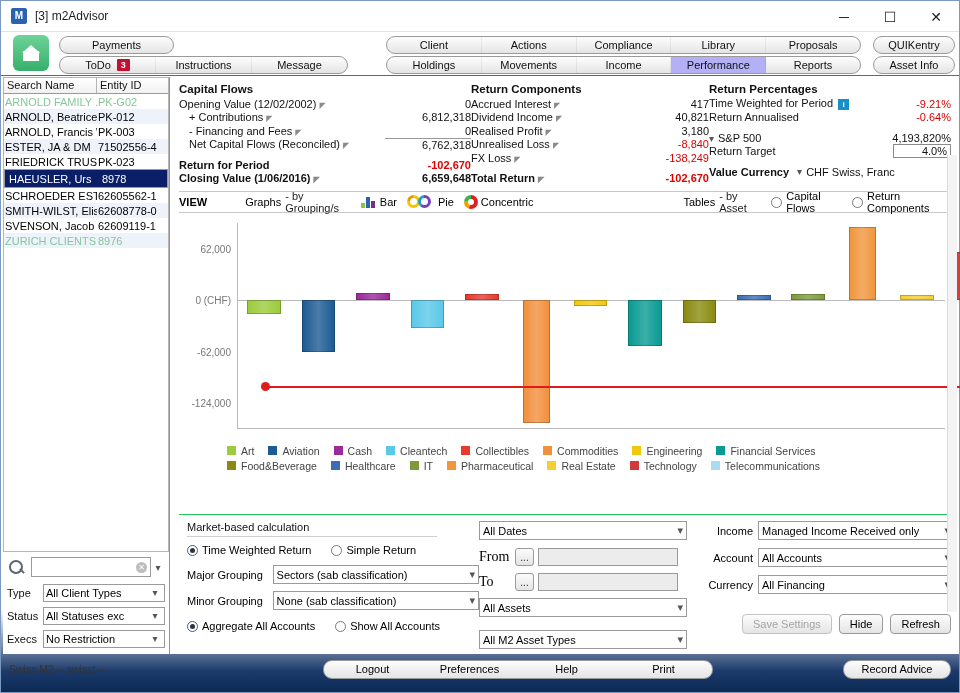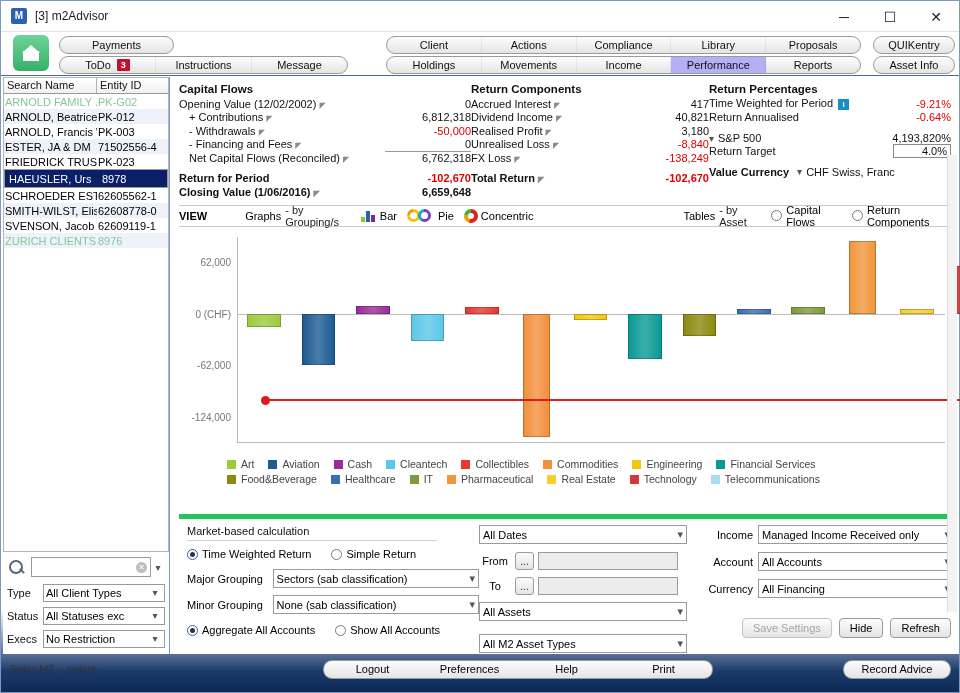--- a/index.html
+++ b/index.html
@@ -220,42 +220,42 @@
 
   
   .legend { margin: 4px 8px 0 56px; display: flex; flex-wrap: wrap; width: 640px; }
   .lg-item { display: flex; align-items: center; font-size: 10.5px; color: #444;
      height: 15px; margin-right: 14px; white-space: nowrap; }
   .lg-sw { width: 9px; height: 9px; margin-right: 5px; flex: none; }
 
   
   .optionpanel {
     position: absolute; left: 8px; right: 6px; bottom: 4px; height: 136px;
-    border-top: 5px solid #22c55e; padding-top: 6px; display: flex;
+    border-top: 1px solid #22c55e; padding-top: 6px; display: flex;
   }
   .opt-col1 { width: 300px; padding-left: 8px; }
   .opt-col2 { width: 208px; }
   .opt-col3 { flex: 1; padding-left: 10px; }
   .opt-head { font-size: 11px; color: #111; border-bottom: 1px solid #cfcfcf;
     padding-bottom: 3px; width: 250px; margin-bottom: 7px; }
   .radio-row { display: flex; align-items: center; margin-bottom: 9px; font-size: 11px; }
   .radio-row .r-item { display: flex; align-items: center; margin-right: 20px; }
   .grp-row { display: flex; align-items: center; margin-bottom: 7px; }
   .grp-lbl { font-size: 11px; width: 88px; }
   .sel {
     height: 19px; border: 1px solid #9a9a9a; background: #fff; display: flex;
     align-items: center; padding: 0 3px; font-size: 11px; white-space: nowrap; overflow: hidden;
   }
   .sel .sv { flex: 1; overflow: hidden; }
   .sel .cv { color: #555; font-size: 11px; margin-left: 4px; }
   .sel.wide { width: 212px; }
   .sel.c2w { width: 208px; margin-bottom: 8px; }
   .sel.c3w { width: 196px; }
   .fromto { display: flex; align-items: center; margin-bottom: 7px; }
-  .ft-lbl { width: 32px; text-align: center; font-size: 11px; margin-right: 4px; }
+  .ft-lbl { width: 32px; text-align: left; font-size: 14px; margin-right: 4px; font-family: Liberation Serif, serif; }
   .dotsbtn {
     width: 19px; height: 18px; border: 1px solid #9a9a9a; border-radius: 3px;
     background: linear-gradient(to bottom,#fcfcfc,#e4e4e4); font-size: 10px;
     display: flex; align-items: center; justify-content: center; color: #333; margin-right: 4px;
   }
   .dateinput { width: 140px; height: 18px; border: 1px solid #9a9a9a; background: #ececec; }
   .c3row { display: flex; align-items: center; margin-bottom: 8px; }
   .c3lbl { width: 56px; text-align: right; font-size: 11px; margin-right: 5px; }
   .btnrow { display: flex; justify-content: flex-end; margin-top: 20px; padding-right: 3px; }
   .pbtn {
@@ -435,24 +435,20 @@
 
         <div class="sumcol c1">
           <div class="sumtitle">Capital Flows</div>
           <div class="sline">
             <div class="lbl"><span>Opening Value (12/02/2002)</span><span class="tri">◤</span></div>
             <div class="val">0</div>
           </div>
           <div class="sline">
             <div class="lbl indent"><span>+ Contributions</span><span class="tri">◤</span></div>
             <div class="val">6,812,318</div>
-          </div>
-          <div class="sline">
-            <div class="lbl indent"><span>- Withdrawals</span><span class="tri">◤</span></div>
-            <div class="val neg">-50,000</div>
           </div>
           <div class="sline">
             <div class="lbl indent"><span>- Financing and Fees</span><span class="tri">◤</span></div>
             <div class="val">0</div>
           </div>
           <div class="sline">
             <div class="lbl indent"><span>Net Capital Flows (Reconciled)</span><span class="tri">◤</span></div>
             <div class="val rule-top" style="min-width:86px">6,762,318</div>
           </div>
           <div class="gap"></div>

